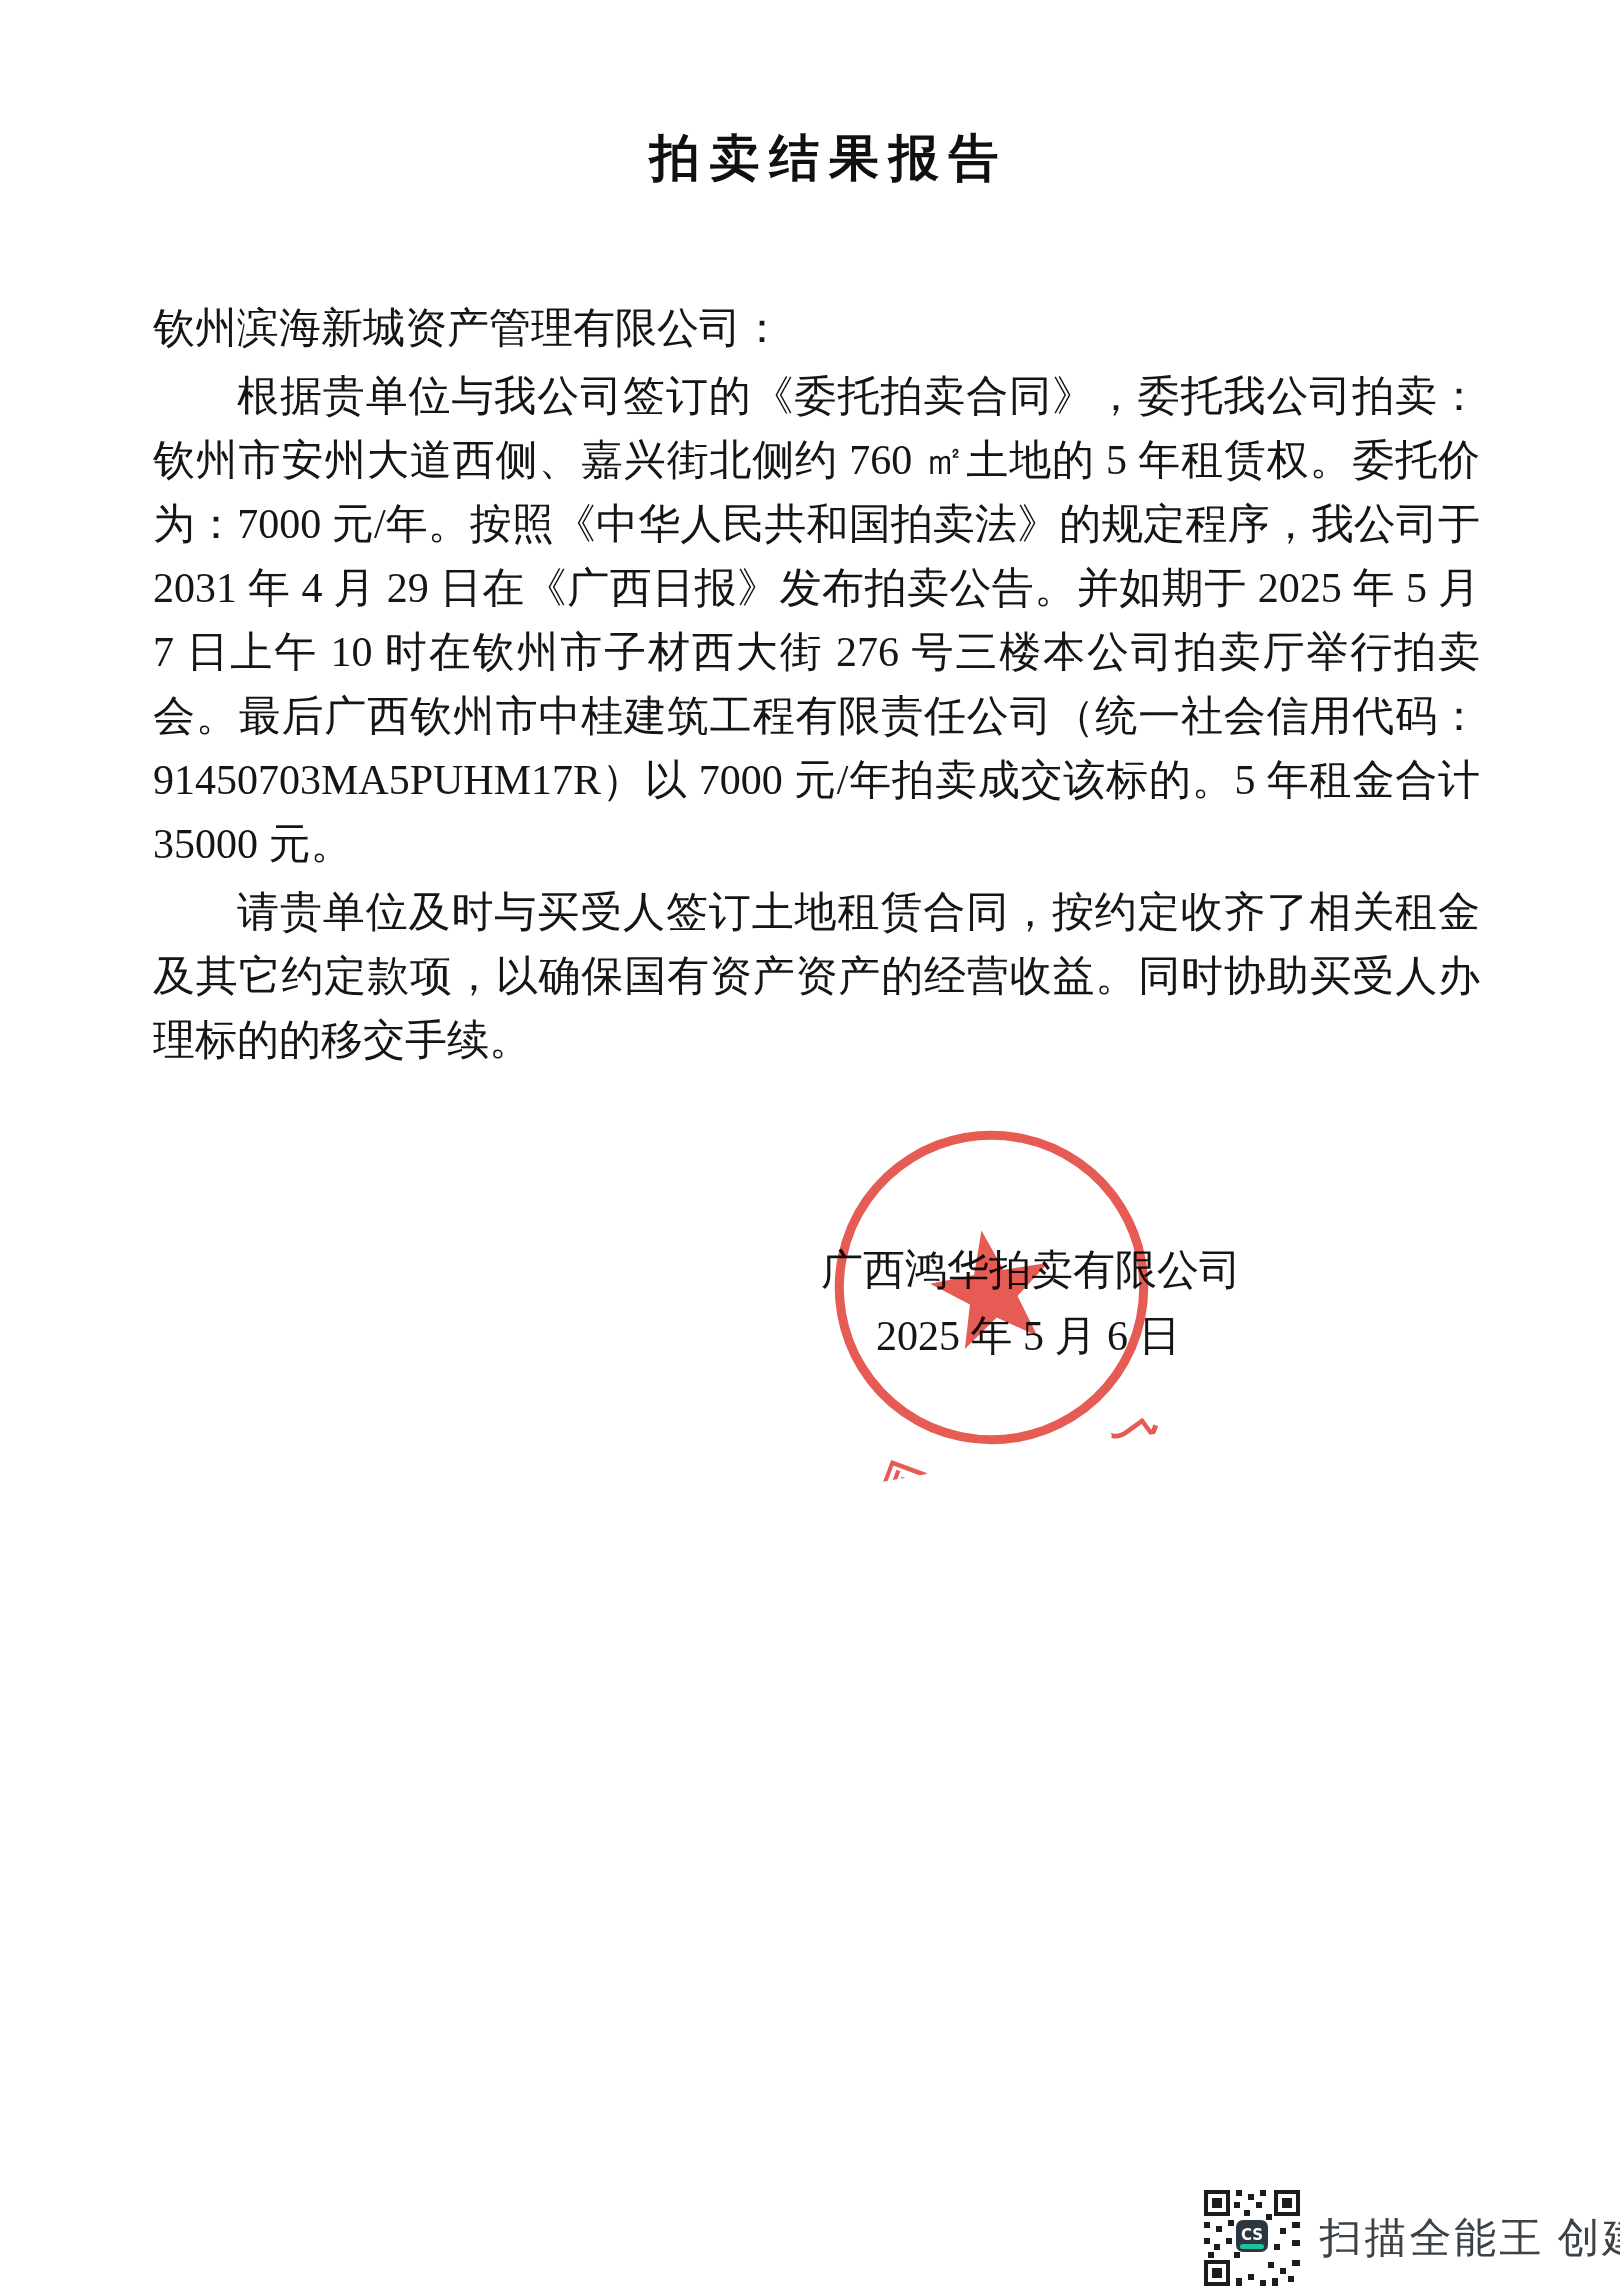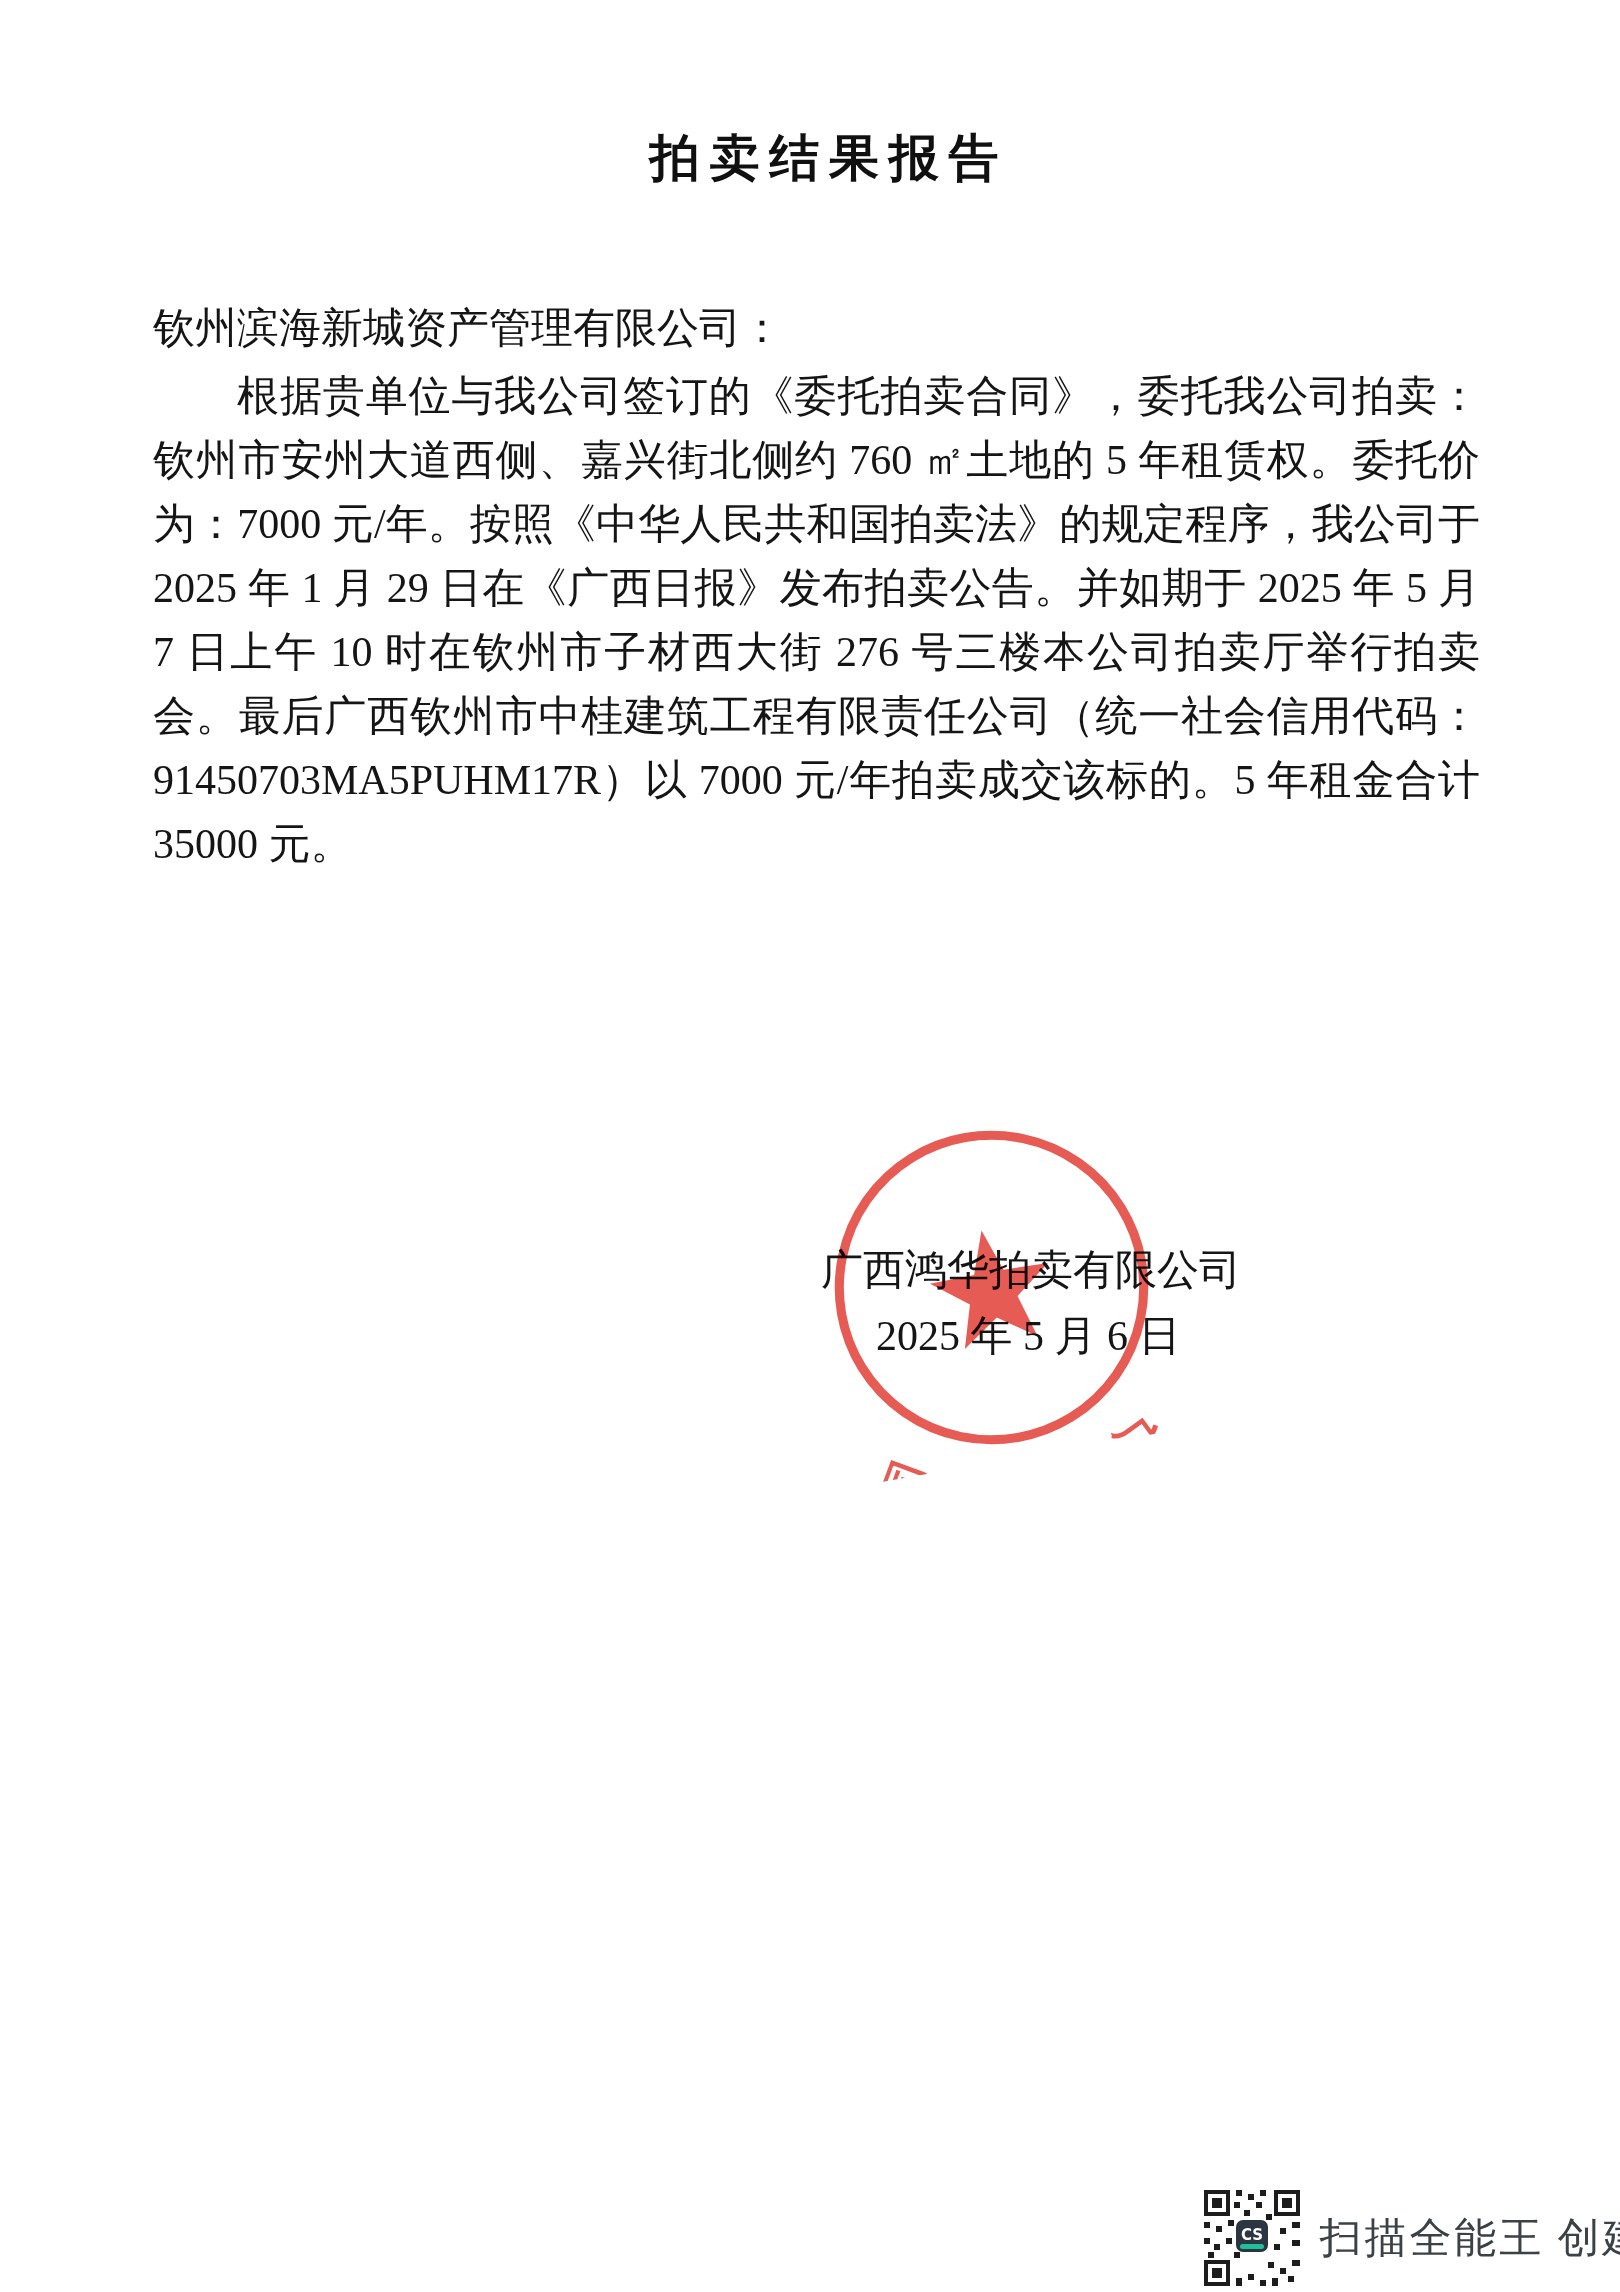--- a/index.html
+++ b/index.html
@@ -76,21 +76,22 @@
 </style>
 </head>
 <body>
 
 <div class="page">
 
   <h1 class="doc-title">拍卖结果报告</h1>
 
   <div class="body-text">
     <p class="no-indent">钦州滨海新城资产管理有限公司：</p>
-    <p>根据贵单位与我公司签订的《委托拍卖合同》，委托我公司拍卖：钦州市安州大道西侧、嘉兴街北侧约 760 ㎡土地的 5 年租赁权。委托价为：7000 元/年。按照《中华人民共和国拍卖法》的规定程序，我公司于 2025 年 1 月 29 日在《广西日报》发布拍卖公告。并如期于 2025 年 5 月 7 日上午 10 时在钦州市子材西大街 276 号三楼本公司拍卖厅举行拍卖会。最后广西钦州市中桂建筑工程有限责任公司（统一社会信用代码：91450703MA5PUHM17R）以 7000 元/年拍卖成交该标的。5 年租金合计 35000 元。</p>
+    <p>根据贵单位与我公司签订的《委托拍卖合同》，委托我公司拍卖：钦州市安州大道西侧、嘉兴街北侧约 760 ㎡土地的 5 年租赁权。委托价为：7000 元/年。按照《中华人民共和国拍卖法》的规定程序，我公司于 2031 年 4 月 29 日在《广西日报》发布拍卖公告。并如期于 2025 年 5 月 7 日上午 10 时在钦州市子材西大街 276 号三楼本公司拍卖厅举行拍卖会。最后广西钦州市中桂建筑工程有限责任公司（统一社会信用代码：91450703MA5PUHM17R）以 7000 元/年拍卖成交该标的。5 年租金合计 35000 元。</p>
+    <p>请贵单位及时与买受人签订土地租赁合同，按约定收齐了相关租金及其它约定款项，以确保国有资产资产的经营收益。同时协助买受人办理标的的移交手续。</p>
   </div>
 
   <div class="signature">
     <div class="sig-company">广西鸿华拍卖有限公司</div>
     <div class="sig-date">2025 年 5 月 6 日</div>
   </div>
 
   <svg class="stamp" viewBox="0 0 340 340" xmlns="http://www.w3.org/2000/svg">
     <circle cx="170" cy="170" r="150" fill="none" stroke="#e03128" stroke-width="9"></circle>
     <polygon fill="#e03128" points="170,113 184.7,154.8 229,155.8 193.8,182.7 206.4,225.2 170,200 133.6,225.2 146.2,182.7 111,155.8 155.3,154.8"></polygon>

